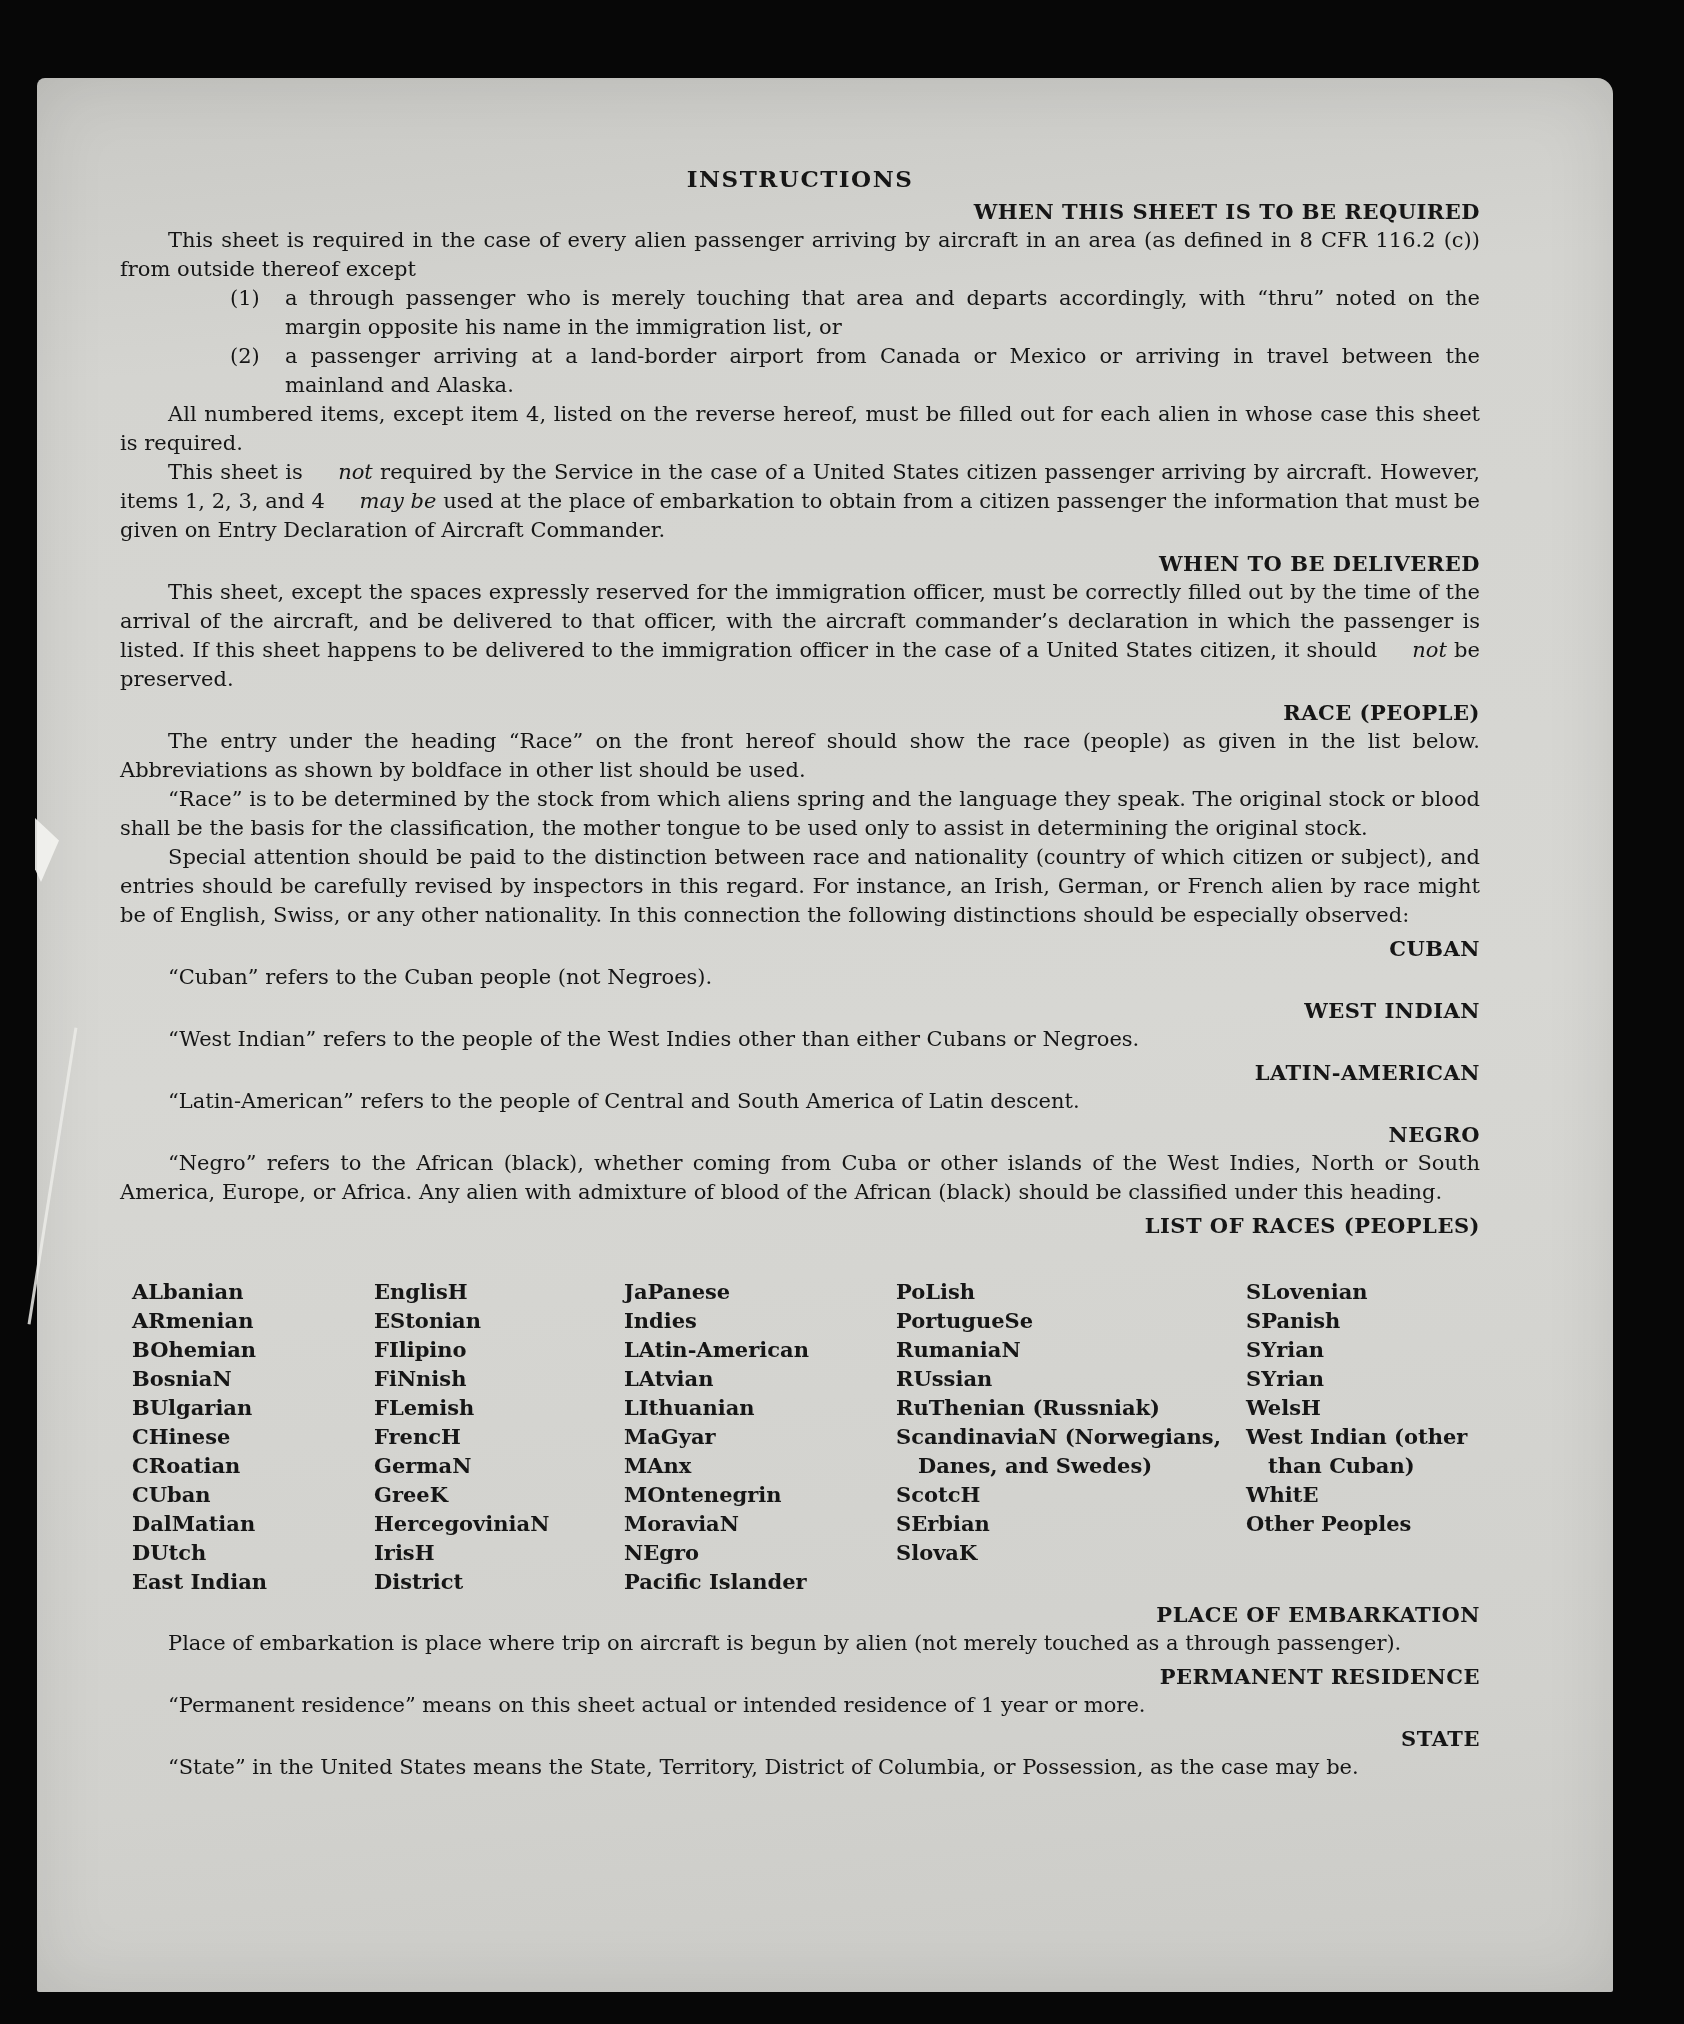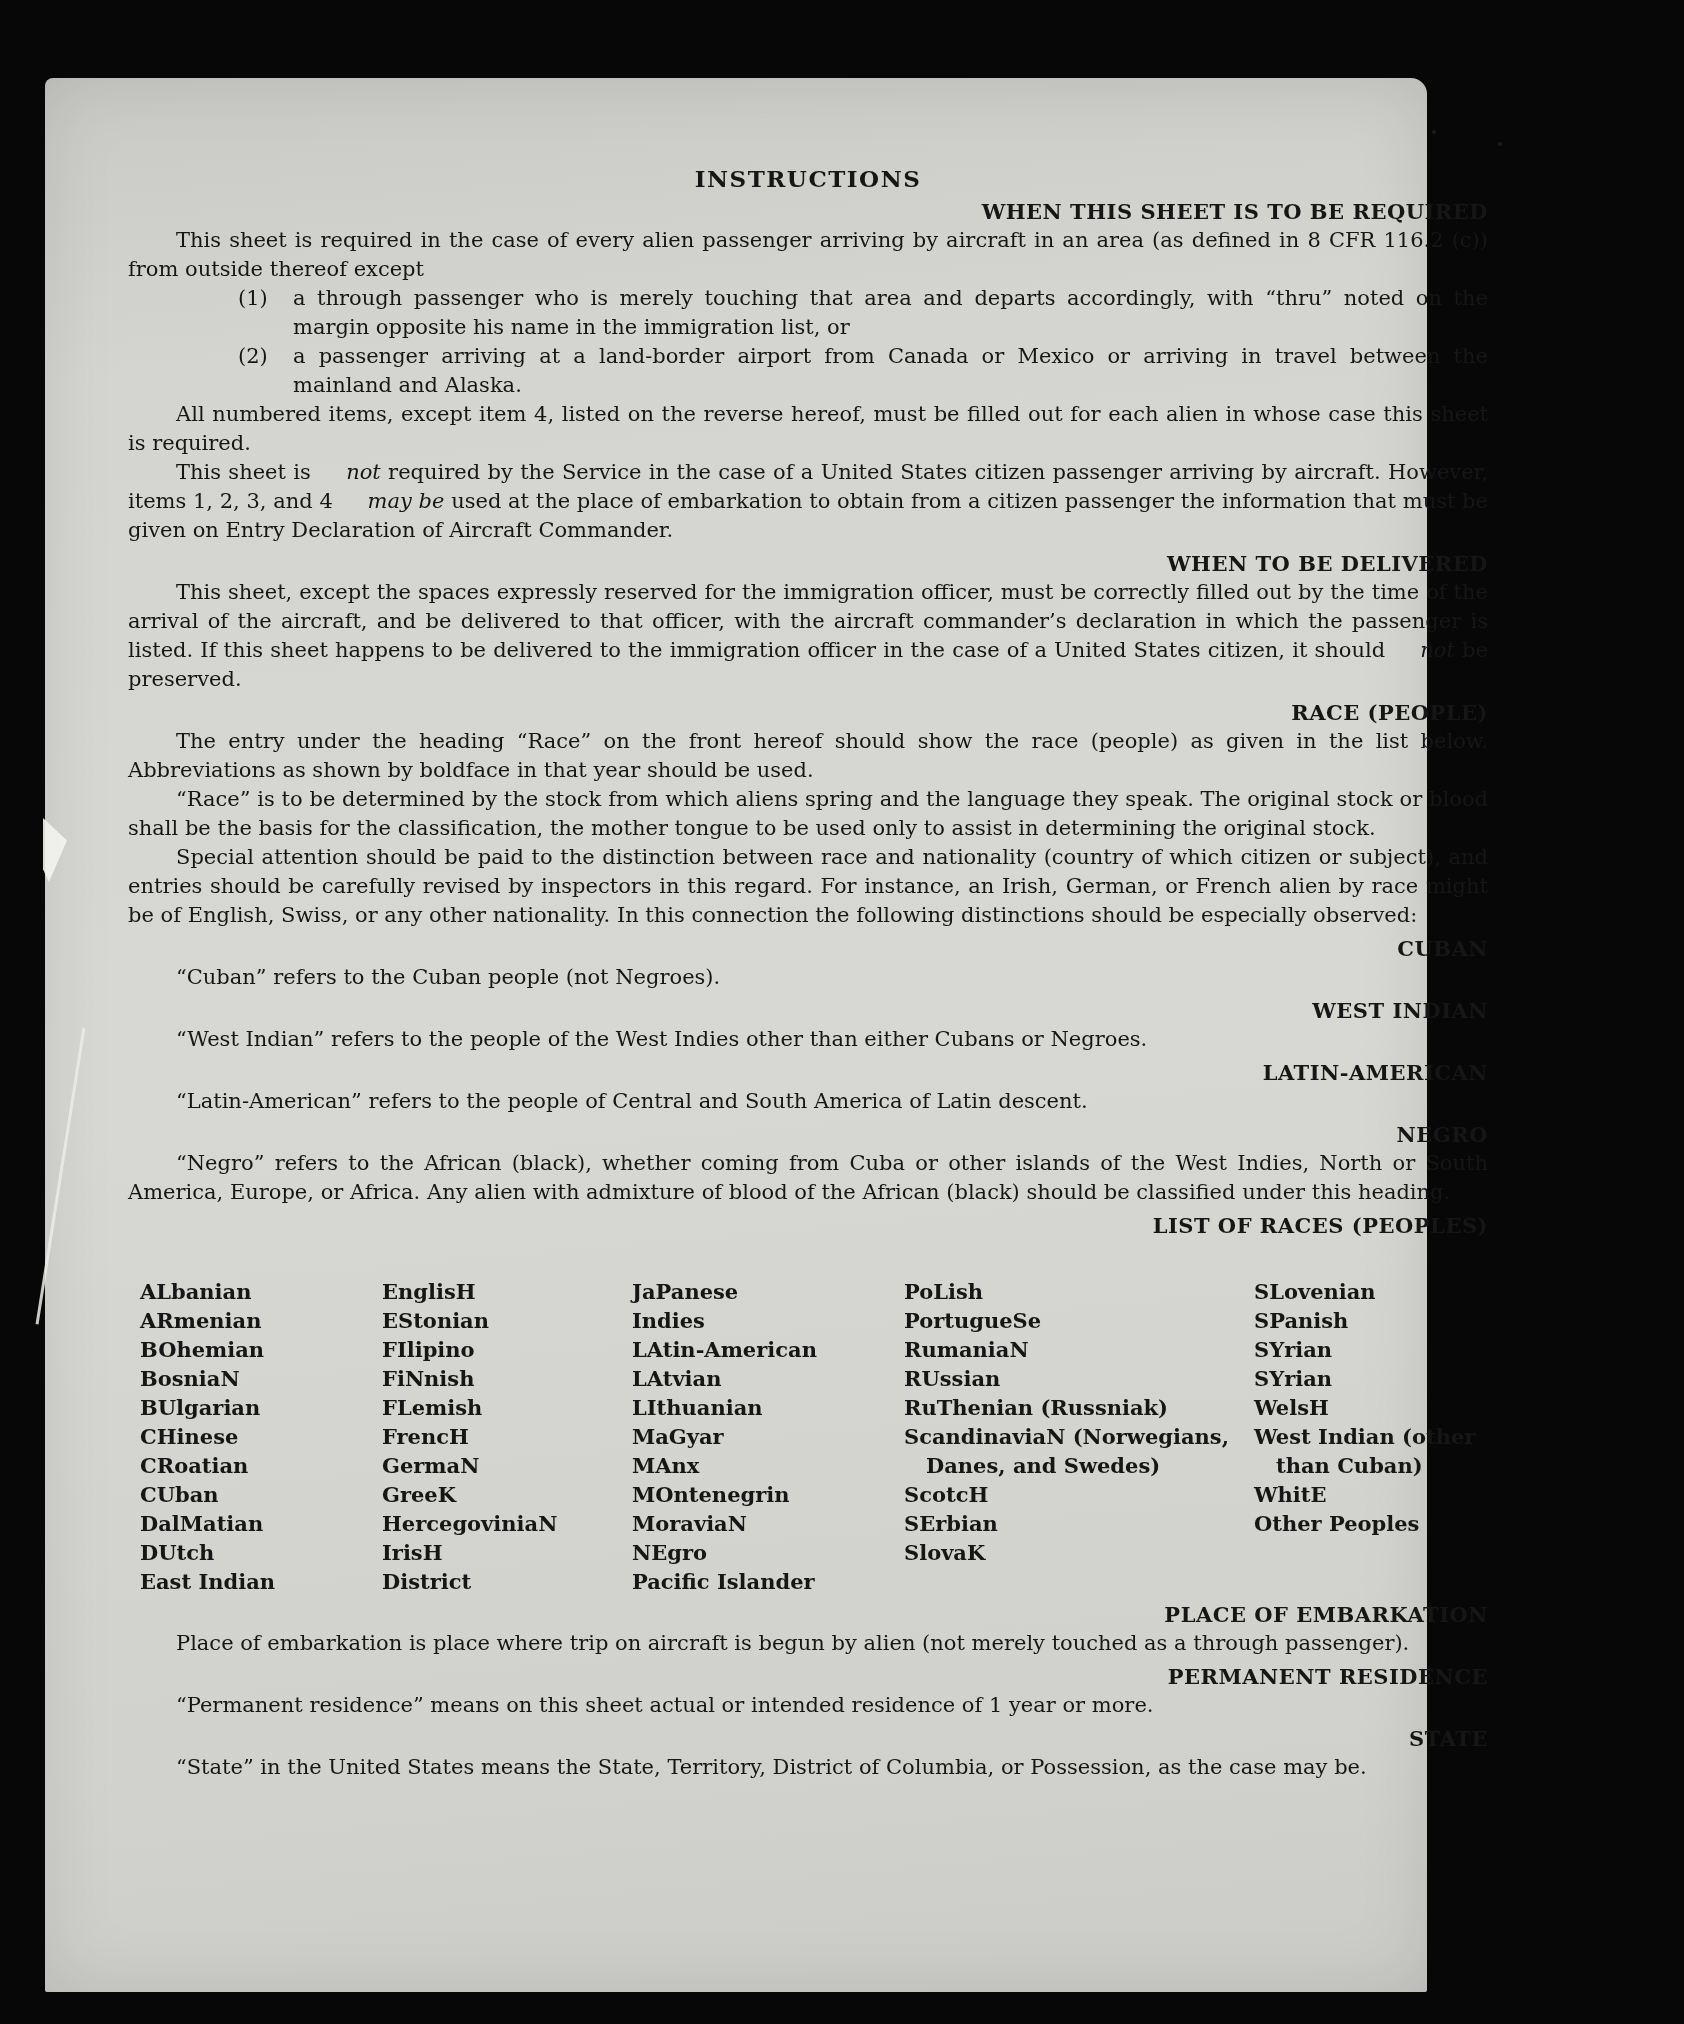--- a/index.html
+++ b/index.html
@@ -4,22 +4,22 @@
 <style>
   html, body { margin:0; padding:0; }
   body {
     width:1684px; height:2024px;
     background:#070707;
     position:relative;
     overflow:hidden;
     font-family:"DejaVu Serif","Liberation Serif",serif;
   }
   .paper {
-    position:absolute; left:45px; top:78px;
-    width:1382px; height:1914px;
+    position:absolute; left:37px; top:78px;
+    width:1576px; height:1914px;
     background:linear-gradient(175deg,#c9c9c5 0%,#d4d4d0 15%,#d7d7d3 50%,#d1d1cd 85%,#cbcbc7 100%);
     border-radius:8px 16px 2px 2px;
     box-shadow:inset 0 0 70px rgba(0,0,0,0.10);
   }
   .content {
     position:absolute; left:83px; top:86px; width:1360px;
     color:#161616;
     font-size:21px; line-height:29px;
   }
   .title {
@@ -100,21 +100,21 @@
     </div>
 
     <p class="p">All numbered items, except item 4, listed on the reverse hereof, must be filled out for each alien in whose case this sheet is required.</p>
 
     <p class="p"><span>This sheet is </span><span class="i">not</span><span> required by the Service in the case of a United States citizen passenger arriving by aircraft. However, items 1, 2, 3, and 4 </span><span class="i">may be</span><span> used at the place of embarkation to obtain from a citizen passenger the information that must be given on Entry Declaration of Aircraft Commander.</span></p>
 
     <div class="heading">WHEN TO BE DELIVERED</div>
     <p class="p"><span>This sheet, except the spaces expressly reserved for the immigration officer, must be correctly filled out by the time of the arrival of the aircraft, and be delivered to that officer, with the aircraft commander’s declaration in which the passenger is listed. If this sheet happens to be delivered to the immigration officer in the case of a United States citizen, it should </span><span class="i">not</span><span> be preserved.</span></p>
 
     <div class="heading">RACE (PEOPLE)</div>
-    <p class="p"><span>The entry under the heading “Race” on the front hereof should show the race (people) as given in the list below. Abbreviations as shown by </span><span class="b">boldface</span><span> in that year should be used.</span></p>
+    <p class="p"><span>The entry under the heading “Race” on the front hereof should show the race (people) as given in the list below. Abbreviations as shown by </span><span class="b">boldface</span><span> in other list should be used.</span></p>
     <p class="p">“Race” is to be determined by the stock from which aliens spring and the language they speak. The original stock or blood shall be the basis for the classification, the mother tongue to be used only to assist in determining the original stock.</p>
     <p class="p">Special attention should be paid to the distinction between race and nationality (country of which citizen or subject), and entries should be carefully revised by inspectors in this regard. For instance, an Irish, German, or French alien by race might be of English, Swiss, or any other nationality. In this connection the following distinctions should be especially observed:</p>
 
     <div class="heading">CUBAN</div>
     <p class="p">“Cuban” refers to the Cuban people (not Negroes).</p>
 
     <div class="heading">WEST INDIAN</div>
     <p class="p">“West Indian” refers to the people of the West Indies other than either Cubans or Negroes.</p>
 
     <div class="heading">LATIN-AMERICAN</div>

